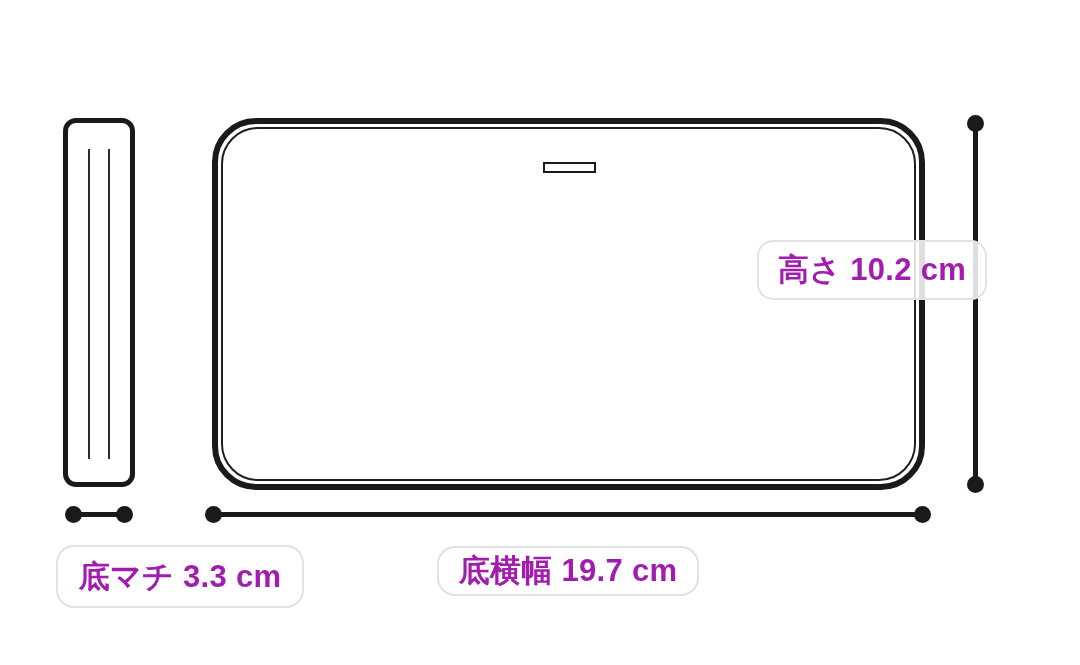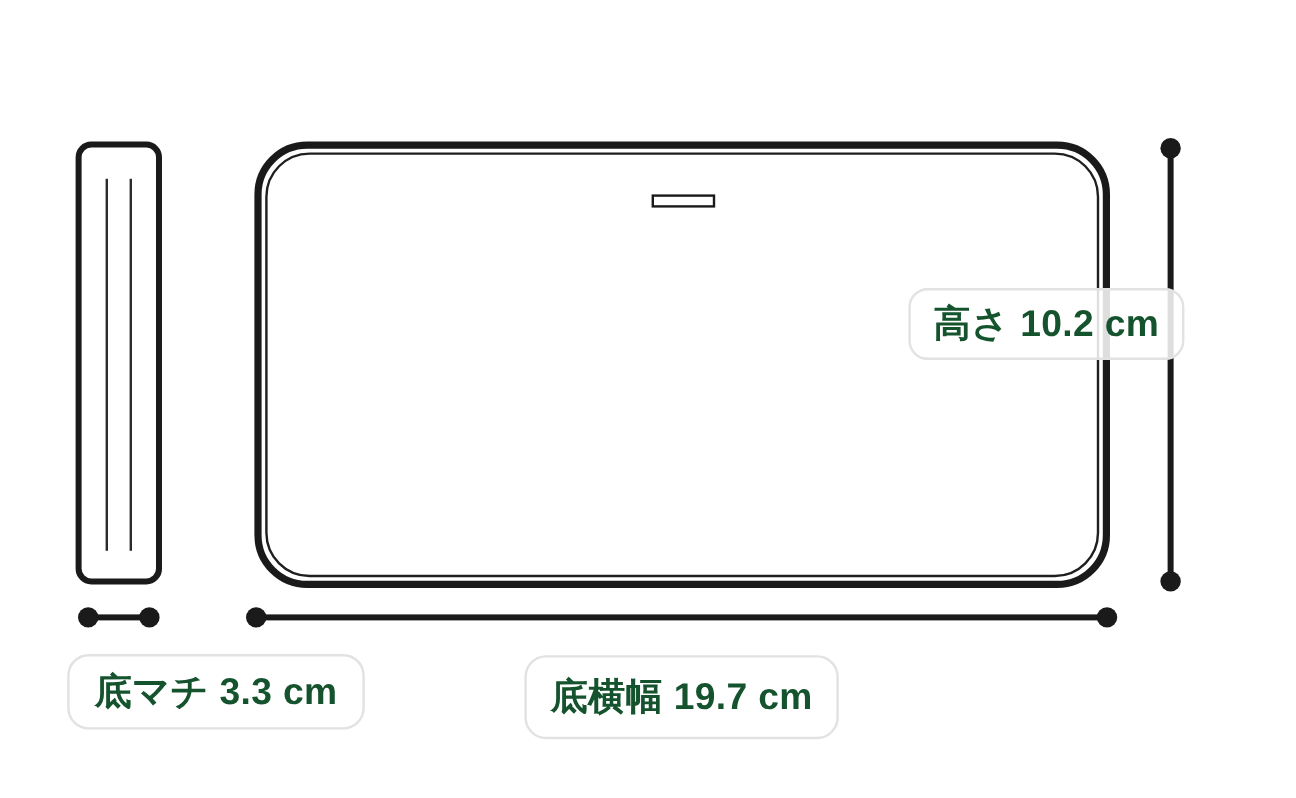--- a/index.html
+++ b/index.html
@@ -89,28 +89,28 @@
     position: absolute;
     box-sizing: border-box;
     background: rgba(255,255,255,0.86);
     border: 2px solid #e2e2e2;
     border-radius: 18px;
     display: flex;
     align-items: center;
     justify-content: center;
     font-size: 31px;
     font-weight: 700;
-    color: #14532d;
+    color: #a21caf;
     letter-spacing: 0.3px;
     white-space: nowrap;
     z-index: 3;
   }
   .pill-height { left: 757px; top: 240px; width: 230px; height: 60px; border-radius: 16px; }
   .pill-gusset { left: 56px;  top: 545px; width: 248px; height: 63px; }
-  .pill-width  { left: 437px; top: 546px; width: 262px; height: 70px; }
+  .pill-width  { left: 437px; top: 546px; width: 262px; height: 50px; }
 </style>
 </head>
 <body>
 
 <div class="canvas">
 
   <div class="side-view"></div>
   <div class="seam-line s1"></div>
   <div class="seam-line s2"></div>
 

